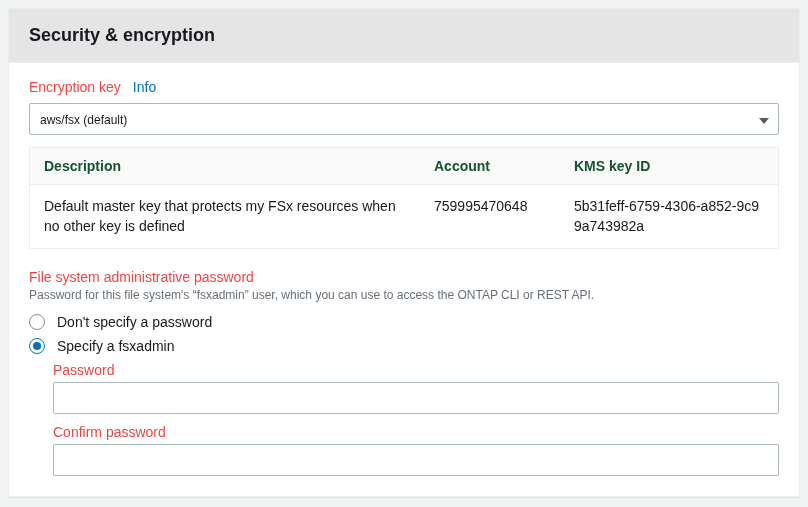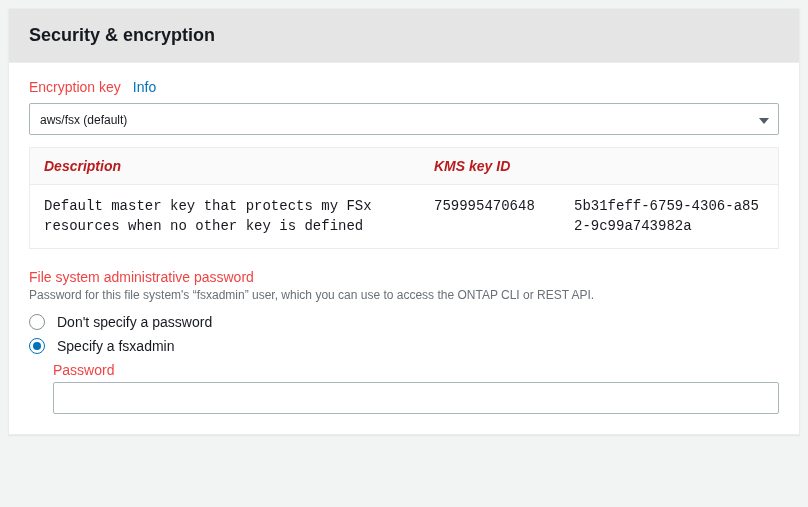--- a/index.html
+++ b/index.html
@@ -85,36 +85,34 @@
     }
     .key-table-head {
       display: flex;
       background: #fafafa;
       border-bottom: 1px solid #eaeded;
     }
     .key-table-head > div {
       padding: 10px 14px;
       font-size: 14px;
       font-weight: 700;
-      color: #b91c1c;
-      font-style: italic;
+      color: #14532d;
     }
     .key-table-row {
       display: flex;
       border-bottom: 1px solid #eaeded;
     }
     .key-table-row:last-child {
       border-bottom: none;
     }
     .key-table-row > div {
       padding: 12px 14px;
       font-size: 14px;
       color: #16191f;
       line-height: 1.4;
-      font-family: Liberation Mono, monospace;
     }
     .col-desc { flex: 0 0 390px; }
     .col-acct { flex: 0 0 140px; }
     .col-keyid { flex: 1; word-break: break-all; }
     .section-gap {
       margin-top: 20px;
     }
     .radio-group {
       margin-top: 10px;
     }
@@ -186,20 +184,21 @@
       <span class="select-caret">
         <svg width="10" height="6" viewBox="0 0 10 6">
             <path d="M0 0 L5 6 L10 0 Z" fill="#545b64"></path>
           </svg>
       </span>
     </div>
 
     <div class="key-table">
       <div class="key-table-head">
         <div class="col-desc">Description</div>
+        <div class="col-acct">Account</div>
         <div class="col-keyid">KMS key ID</div>
       </div>
       <div class="key-table-row">
         <div class="col-desc">Default master key that protects my FSx resources when no other key is defined</div>
         <div class="col-acct">759995470648</div>
         <div class="col-keyid">5b31feff-6759-4306-a852-9c99a743982a</div>
       </div>
     </div>
 
     <div class="section-gap">
@@ -216,16 +215,20 @@
             <span class="radio-inner"></span>
           </span>
           <span class="radio-label">Specify a fsxadmin</span>
         </div>
       </div>
 
       <div class="password-block">
         <div class="field-label">Password</div>
         <input type="password" class="text-input" value="" style="">
       </div>
+      <div class="password-block">
+        <div class="field-label">Confirm password</div>
+        <input type="password" class="text-input" value="" style="">
+      </div>
     </div>
 
   </div>
 </div>
 
 </body></html>

